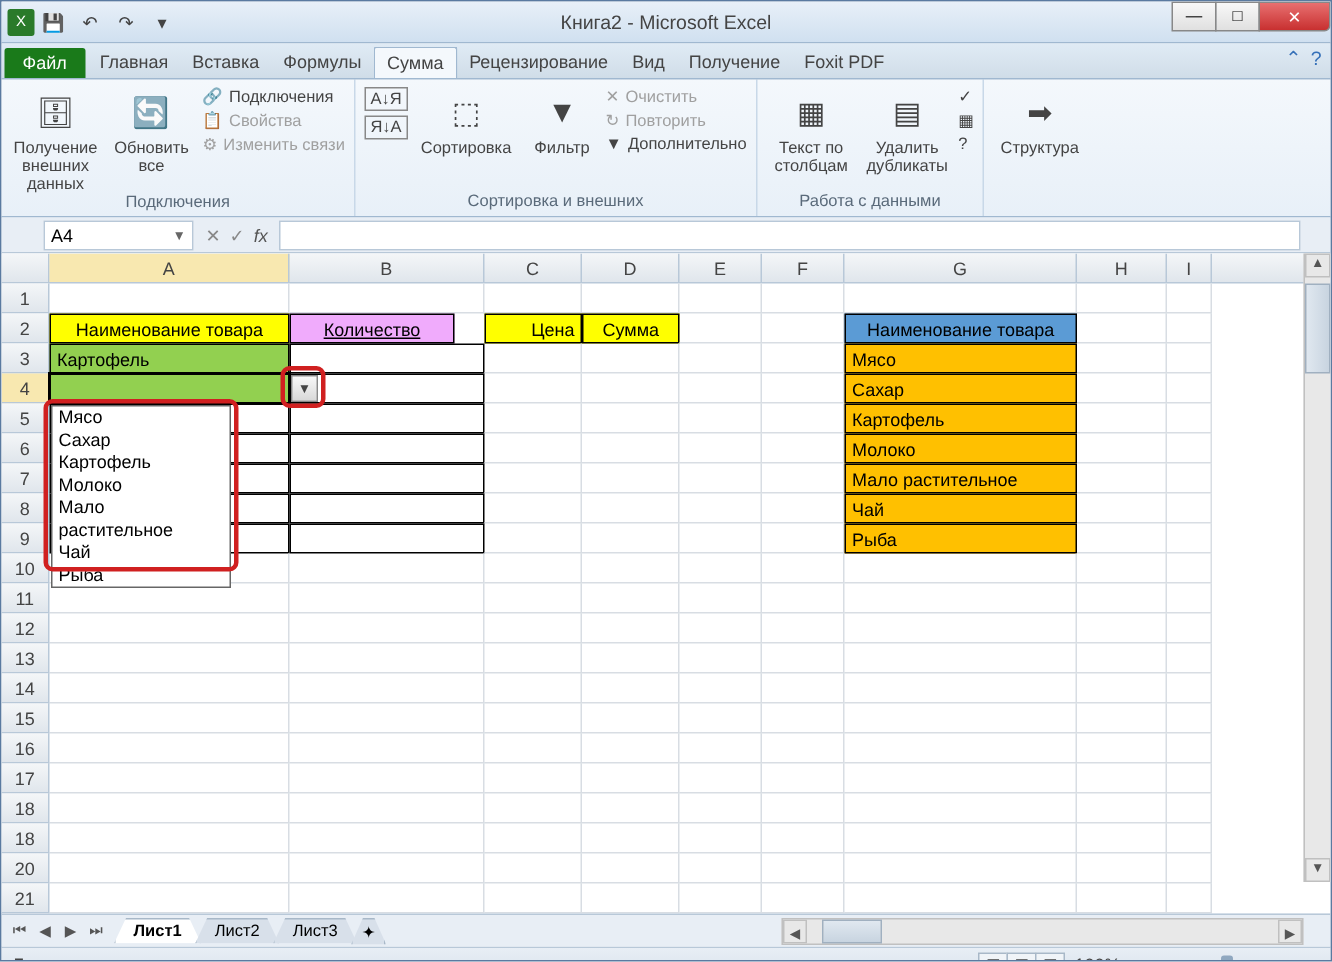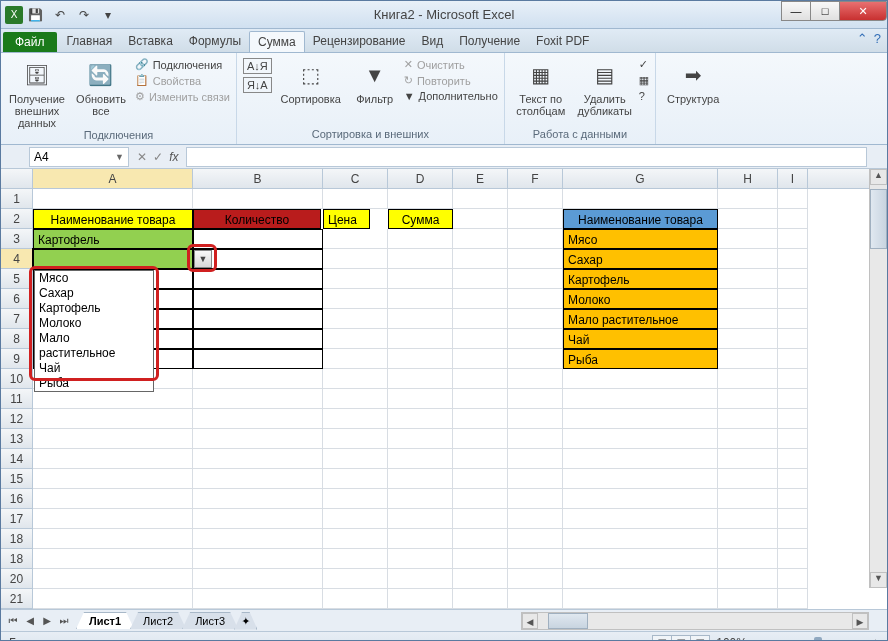--- a/index.html
+++ b/index.html
@@ -285,22 +285,22 @@
       <div class="cell" style="left: 0px; top: 0px; width: 160px; height: 20px;"></div>
       <div class="cell" style="left: 160px; top: 0px; width: 130px; height: 20px;"></div>
       <div class="cell" style="left: 290px; top: 0px; width: 65px; height: 20px;"></div>
       <div class="cell" style="left: 355px; top: 0px; width: 65px; height: 20px;"></div>
       <div class="cell" style="left: 420px; top: 0px; width: 55px; height: 20px;"></div>
       <div class="cell" style="left: 475px; top: 0px; width: 55px; height: 20px;"></div>
       <div class="cell" style="left: 530px; top: 0px; width: 155px; height: 20px;"></div>
       <div class="cell" style="left: 685px; top: 0px; width: 60px; height: 20px;"></div>
       <div class="cell" style="left: 745px; top: 0px; width: 30px; height: 20px;"></div>
       <div class="cell bord" style="left: 0px; top: 20px; width: 160px; height: 20px; background: rgb(255, 255, 0); text-align: center; font-weight: normal;">Наименование товара</div>
-      <div class="cell bord" style="left: 160px; top: 20px; width: 128px; height: 20px; background: #b91c1c; text-align: center; font-weight: normal;">Количество</div>
-      <div class="cell bord" style="left: 290px; top: 20px; width: 47px; height: 20px; background: rgb(255, 255, 0); text-align: left; font-weight: normal;">Цена</div>
+      <div class="cell bord" style="left: 160px; top: 20px; width: 110px; height: 20px; background: #f0abfc; text-align: center; font-weight: normal; text-decoration: underline;">Количество</div>
+      <div class="cell bord" style="left: 290px; top: 20px; width: 65px; height: 20px; background: rgb(255, 255, 0); text-align: right; font-weight: normal;">Цена</div>
       <div class="cell bord" style="left: 355px; top: 20px; width: 65px; height: 20px; background: rgb(255, 255, 0); text-align: center; font-weight: normal;">Сумма</div>
       <div class="cell" style="left: 420px; top: 20px; width: 55px; height: 20px;"></div>
       <div class="cell" style="left: 475px; top: 20px; width: 55px; height: 20px;"></div>
       <div class="cell bord" style="left: 530px; top: 20px; width: 155px; height: 20px; background: rgb(91, 155, 213); color: rgb(0, 0, 0); text-align: center;">Наименование товара</div>
       <div class="cell" style="left: 685px; top: 20px; width: 60px; height: 20px;"></div>
       <div class="cell" style="left: 745px; top: 20px; width: 30px; height: 20px;"></div>
       <div class="cell bord" style="left: 0px; top: 40px; width: 160px; height: 20px; background: rgb(146, 208, 80);">Картофель</div>
       <div class="cell bord" style="left: 160px; top: 40px; width: 130px; height: 20px;"></div>
       <div class="cell" style="left: 290px; top: 40px; width: 65px; height: 20px;"></div>
       <div class="cell" style="left: 355px; top: 40px; width: 65px; height: 20px;"></div>

